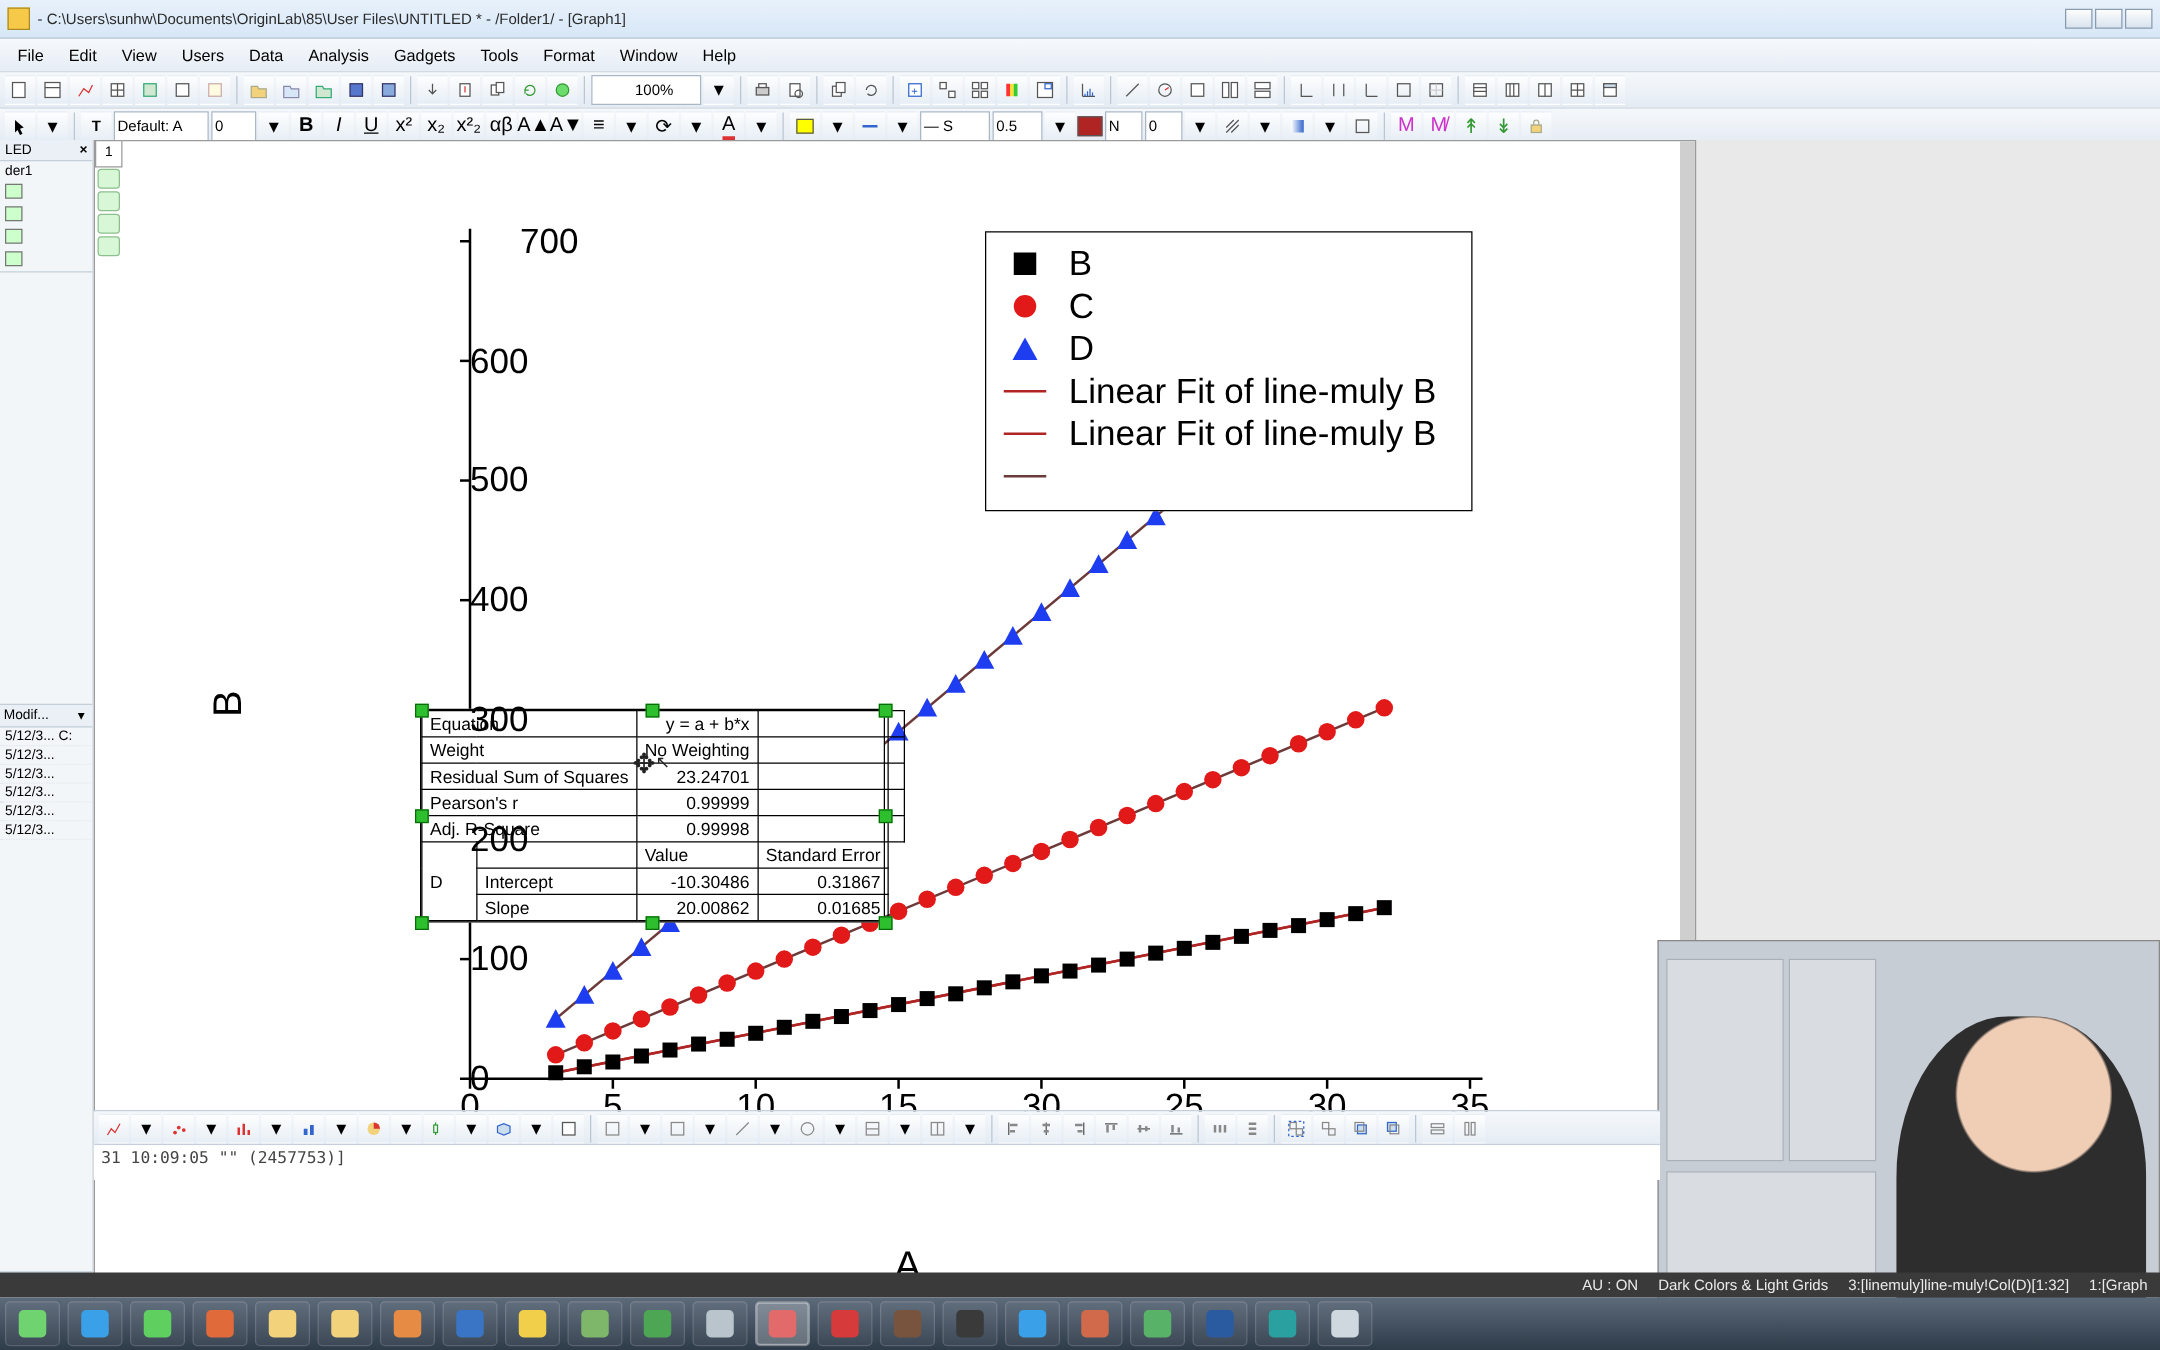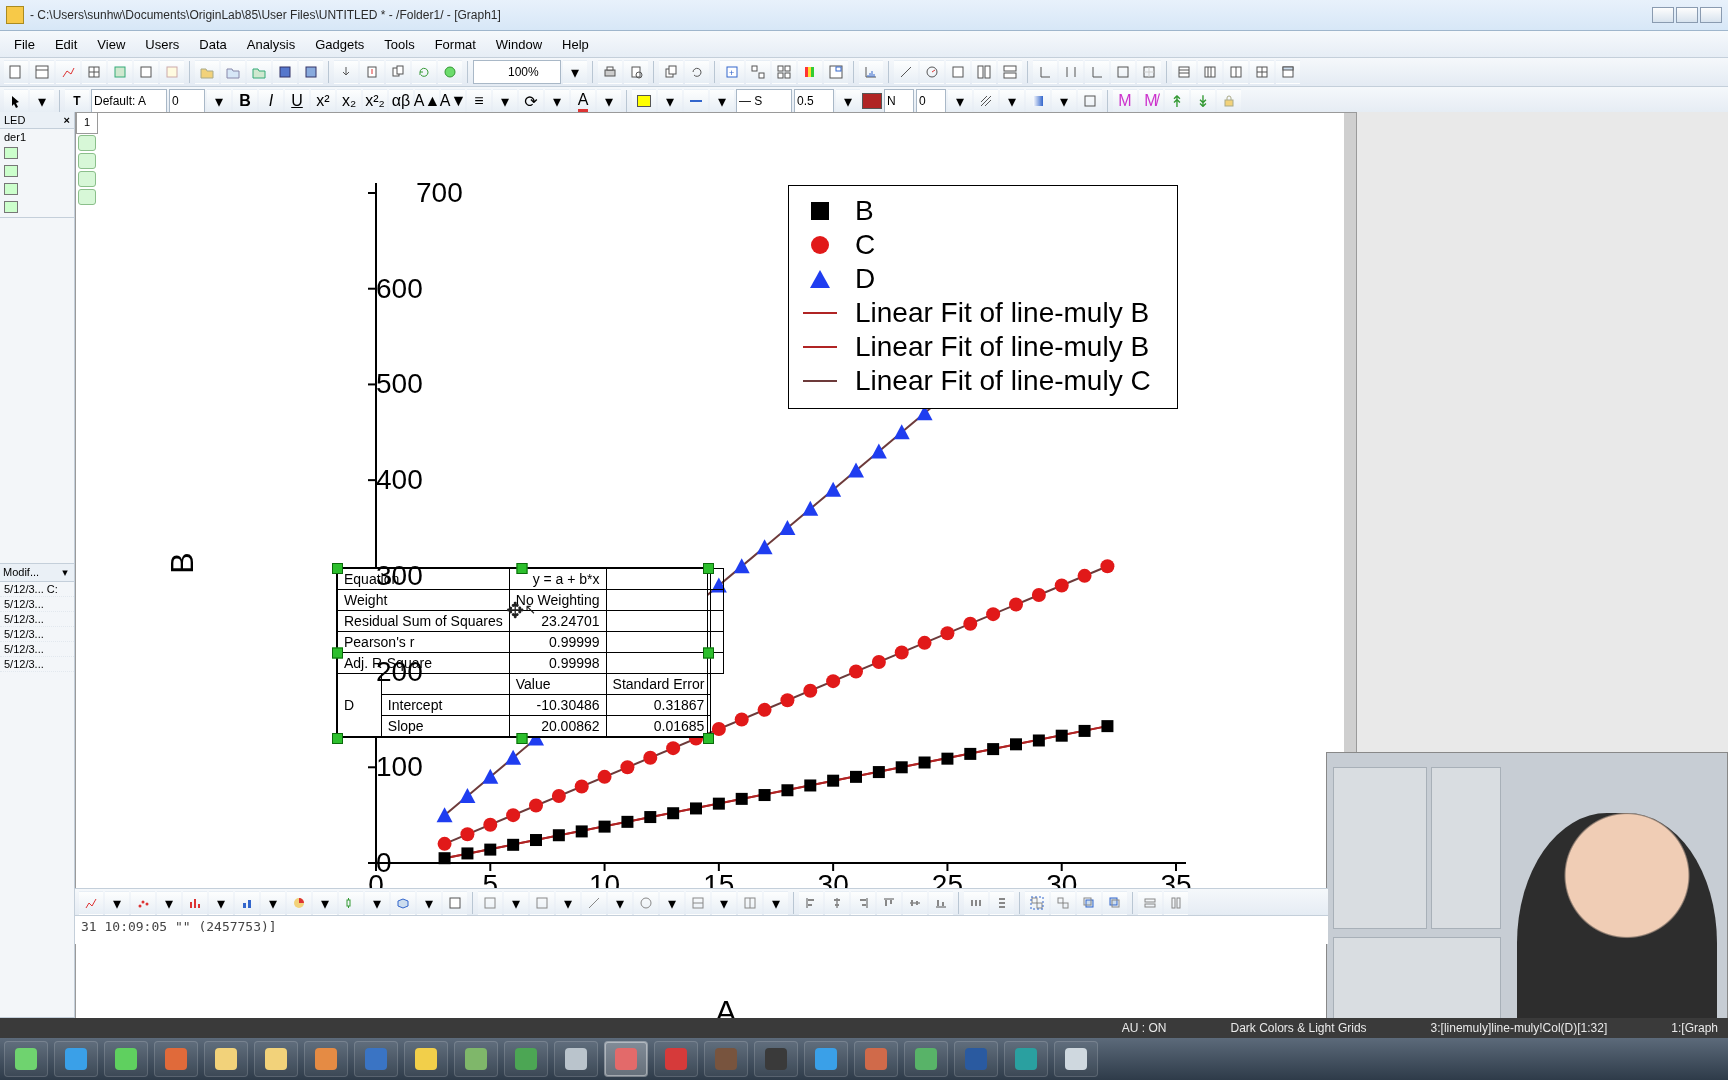--- a/index.html
+++ b/index.html
@@ -55,21 +55,21 @@
   .fit-table td.num{ text-align:right;}
   .cursor-move{ position:absolute; font-size:22px; color:#222; pointer-events:none;}
   
   .webcam{ position:absolute; right:0; width:400px; height:310px; background:#c7cdd4; top:640px; border:1px solid #888;}
   .webcam .cab{ position:absolute; background:#d9dde1; border:1px solid #a8b0b8;}
   .webcam .person{ position:absolute; right:10px; bottom:0; width:200px; height:250px; background:radial-gradient(circle at 55% 25%, #f0cdb5 0 28%, transparent 29%), linear-gradient(#2d2d2d,#2d2d2d); border-radius:90px 90px 0 0 / 130px 130px 0 0 ; }
   
   .bottom-toolbar{ position:absolute; left:0; right:400px; height:28px; bottom:112px; background:linear-gradient(#f5f8fb,#e4ebf3); border-top:1px solid #c4cfda; border-bottom:1px solid #c4cfda; display:flex; align-items:center; padding:0 4px; gap:2px;}
   .log-line{ position:absolute; left:0; right:400px; bottom:86px; height:22px; background:#fff; border-top:1px solid #c4cfda; font-family:Consolas,monospace; font-size:13px; padding:3px 6px; color:#444;}
   .status-bar{ position:absolute; left:0; right:0; bottom:42px; height:20px; background:#3a3a3a; color:#eaeaea; font-size:12px; display:flex; align-items:center; justify-content:flex-end; gap:16px; padding:0 10px;}
-  .status-bar span{ white-space:nowrap;margin-left:48px;}
+  .status-bar span{ white-space:nowrap;}
   
   .taskbar{ position:absolute; left:0; right:0; bottom:0; height:42px; background:linear-gradient(#5c6a7a,#2e3b49); display:flex; align-items:center; padding:0 4px; gap:6px;}
   .taskbar .app{ width:42px; height:34px; border:1px solid rgba(255,255,255,.15); border-radius:4px; display:flex; align-items:center; justify-content:center; background:rgba(255,255,255,.05);}
   .taskbar .app.active{ background:rgba(255,255,255,.25); box-shadow:inset 0 0 0 1px rgba(255,255,255,.4);}
   .taskbar .tray{ margin-left:auto; display:flex; align-items:center; gap:10px; color:#e8eef4; font-size:12px; padding-right:8px;}
   
   .tick-y{ position:absolute; right:100%; transform:translateY(-50%); font-size:28px; font-family:Arial; padding-right:10px;}
   .tick-x{ position:absolute; top:100%; transform:translateX(-50%); font-size:28px; font-family:Arial; padding-top:6px;}
   .axis-title-y{ position:absolute; left:-84px; top:50%; transform:translateY(-50%) rotate(-90deg); font-size:32px; font-family:Arial;}
   .axis-title-x{ position:absolute; left:50%; bottom:-78px; transform:translateX(-50%); font-size:32px; font-family:Arial;}
@@ -631,21 +631,20 @@
             <div class="row">
               <span class="sym">
                 <span class="line-sym" style="border-color:#b02424"></span>
               </span>
               <span>Linear Fit of line-muly B</span>
             </div>
             <div class="row">
               <span class="sym">
                 <span class="line-sym" style="border-color:#6d3a3a"></span>
               </span>
-              <span>Linear Fit of line-muly C</span>
             </div>
           </div>
 
         <div class="fit-table" id="fit-table" style="left:80px; top:394px; width:370px;">
             <table>
               <tbody>
                 <tr>
                   <td colspan="2">Equation</td>
                   <td class="num" colspan="1">y = a + b*x</td>
                   <td></td>

